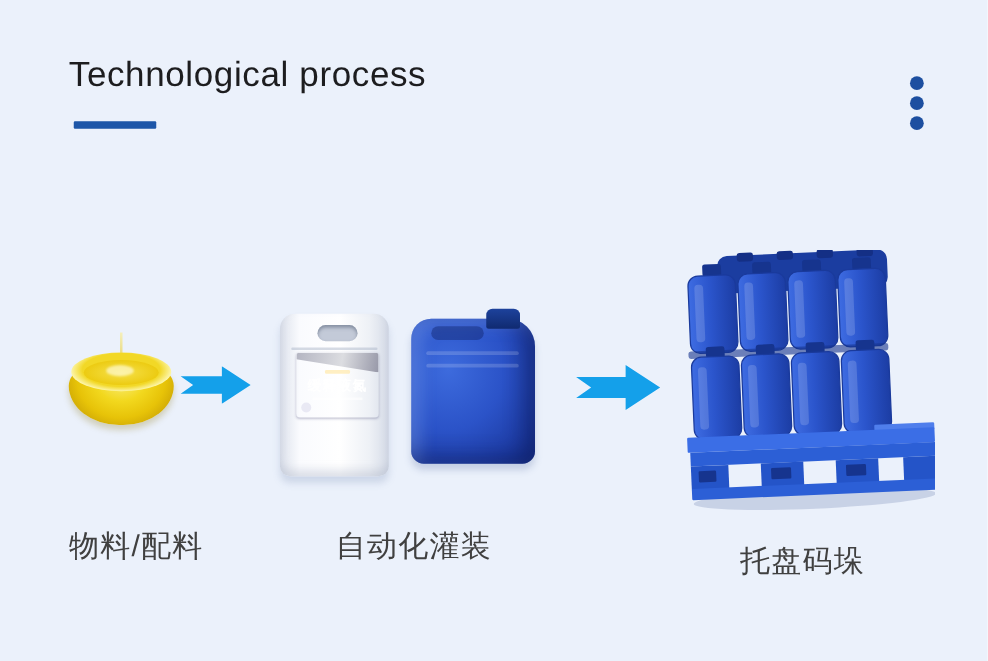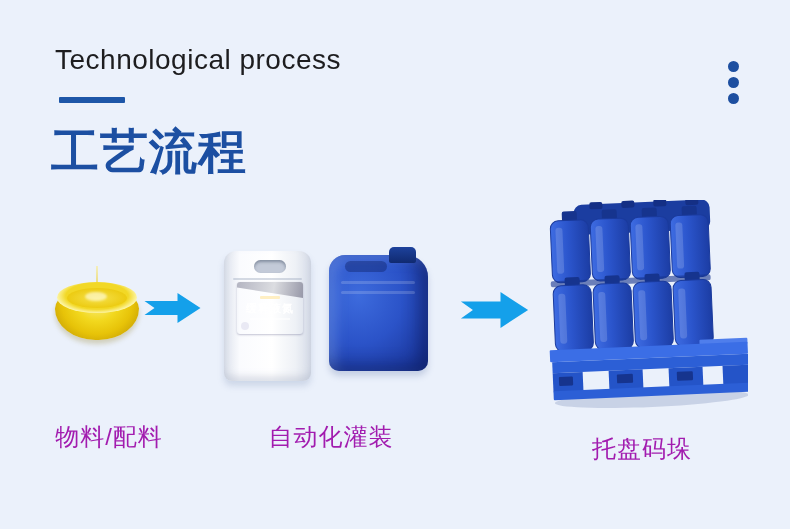--- a/index.html
+++ b/index.html
@@ -82,32 +82,31 @@
   .cb-rib{position:absolute;left:12px;width:74px;height:3px;border-radius:2px;
     background:rgba(255,255,255,.17);}
   .cb-rib.r1{top:34px;} .cb-rib.r2{top:44px;}
 
   
   .pallet{position:absolute;left:548px;top:200px;width:200px;height:210px;}
 
   
   .step-label{
     position:absolute;top:421px;transform:translateX(-50%);
-    font-size:24px;color:#a21caf;white-space:nowrap;letter-spacing:1px;
+    font-size:24px;color:#404040;white-space:nowrap;letter-spacing:1px;
   }
   .sl-1{left:109px;} .sl-2{left:331px;} .sl-3{left:642px;margin-top:12px;}
 </style>
 </head>
 <body>
 
 <div id="app">
 
   <div class="title-en">Technological process</div>
   <div class="title-bar"></div>
-  <div class="title-zh">工艺流程</div>
 
   <div class="dots">
     <div class="dot"></div>
     <div class="dot"></div>
     <div class="dot"></div>
   </div>
 
   <div class="bowl">
     <div class="stream"></div>
     <div class="body"></div>

